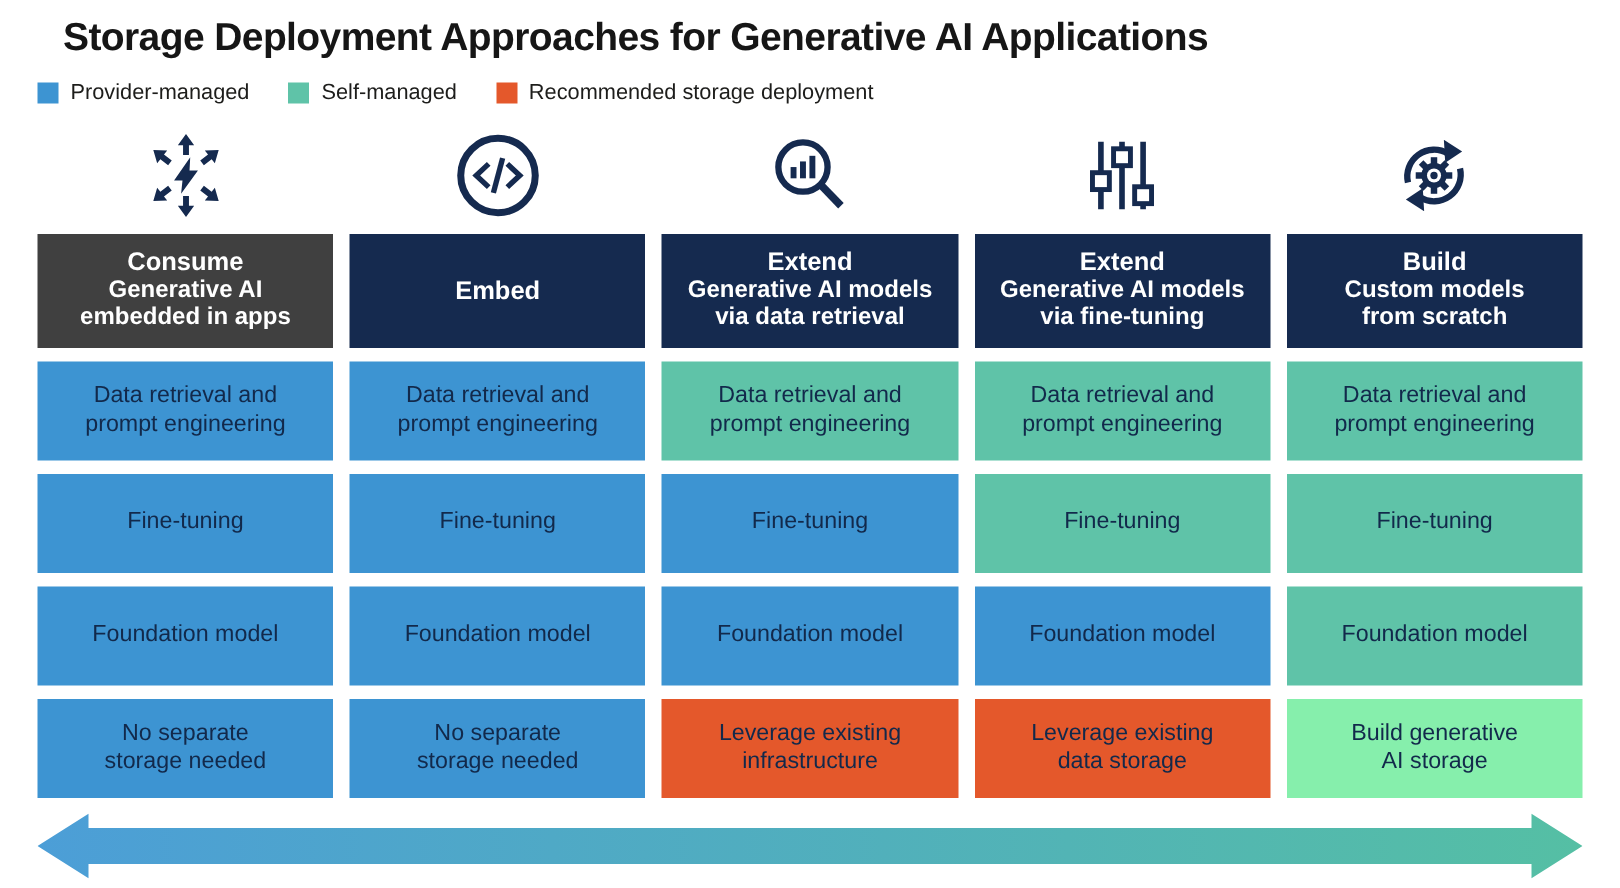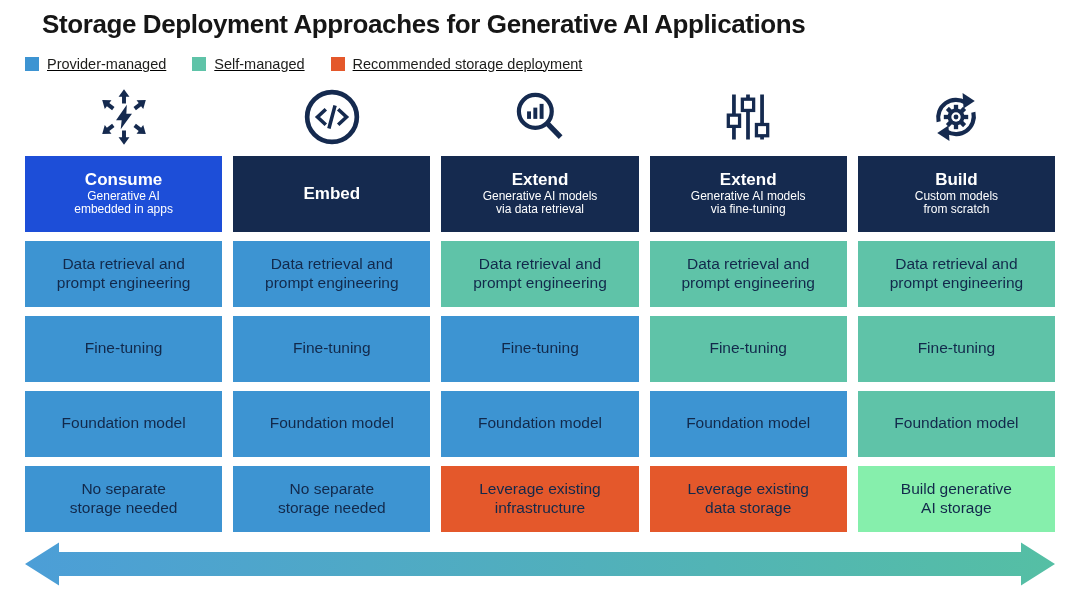--- a/index.html
+++ b/index.html
@@ -1,30 +1,30 @@
 <!DOCTYPE html>
 <html><head>
 <meta charset="utf-8">
 <style>
   html,body{margin:0;padding:0;background:#ffffff;}
   body{width:1080px;height:592px;font-family:"Liberation Sans", sans-serif;overflow:hidden;}
   .page{padding:8px 25px 0 25px;}
   .title{font-size:26px;font-weight:bold;color:#161616;letter-spacing:-0.4px;margin:2px 0 0 17px;line-height:1.1;}
-  .legend{display:flex;align-items:center;gap:26px;margin-top:15px;height:20px;text-decoration:underline;}
+  .legend{display:flex;align-items:flex-start;gap:26px;margin-top:15px;height:20px;}
   .legend-item{display:flex;align-items:center;gap:8px;}
   .legend-swatch{width:14px;height:14px;display:inline-block;}
   .legend-label{font-size:14.5px;color:#1d1d1b;}
   .grid{display:flex;gap:11px;margin-top:10px;}
   .col{flex:1;display:flex;flex-direction:column;min-width:0;}
   .icon-cell{height:66px;display:flex;align-items:center;justify-content:center;margin-bottom:6px;}
   .icon-cell svg{height:60px;width:auto;}
   .hdr{height:76px;display:flex;flex-direction:column;align-items:center;justify-content:center;
        color:#ffffff;text-align:center;line-height:1.16;}
   .hdr-title{font-size:17px;font-weight:bold;}
-  .hdr-sub{font-size:12px;white-space:pre-line;}
+  .hdr-sub{font-size:16px;white-space:pre-line;font-weight:bold;}
   .cell{height:66px;margin-top:9px;display:flex;align-items:center;justify-content:center;
         text-align:center;font-size:15.5px;line-height:1.2;color:#12294B;white-space:pre-line;}
   .arrow-row{margin-top:9px;height:46px;}
   .arrow-row svg{display:block;width:100%;height:46px;}
   .axis-labels{display:flex;justify-content:space-between;margin-top:3px;}
   .axis-labels span{font-size:25px;font-weight:bold;color:#111111;}
 </style>
 </head>
 <body>
 
@@ -56,21 +56,21 @@
         <polygon points="32,2.5 26.2,10.5 29.9,10.5 29.9,17.5 34.1,17.5 34.1,10.5 37.8,10.5" transform="rotate(52 32 32)"></polygon>
         <polygon points="32,2.5 26.2,10.5 29.9,10.5 29.9,17.5 34.1,17.5 34.1,10.5 37.8,10.5" transform="rotate(128 32 32)"></polygon>
         <polygon points="32,2.5 26.2,10.5 29.9,10.5 29.9,17.5 34.1,17.5 34.1,10.5 37.8,10.5" transform="rotate(180 32 32)"></polygon>
         <polygon points="32,2.5 26.2,10.5 29.9,10.5 29.9,17.5 34.1,17.5 34.1,10.5 37.8,10.5" transform="rotate(232 32 32)"></polygon>
         <polygon points="32,2.5 26.2,10.5 29.9,10.5 29.9,17.5 34.1,17.5 34.1,10.5 37.8,10.5" transform="rotate(308 32 32)"></polygon>
       </g>
       <polygon points="35,19 23.5,35.5 29.5,35.5 28.5,45 40.5,28.5 34.5,28.5"></polygon>
     </g>
   </svg>
         </div>
-    <div class="hdr" style="background: #1d4ed8;">
+    <div class="hdr" style="background: #404040;">
       <div class="hdr-title">Consume</div>
       <div class="hdr-sub">Generative AI
 embedded in apps</div>
     </div>
   <div class="cell" style="background: rgb(61, 148, 210);">Data retrieval and
 prompt engineering</div>
         <div class="cell" style="background: rgb(61, 148, 210);">Fine-tuning</div>
         <div class="cell" style="background: rgb(61, 148, 210);">Foundation model</div>
         <div class="cell" style="background: rgb(61, 148, 210);">No separate
 storage needed</div>

